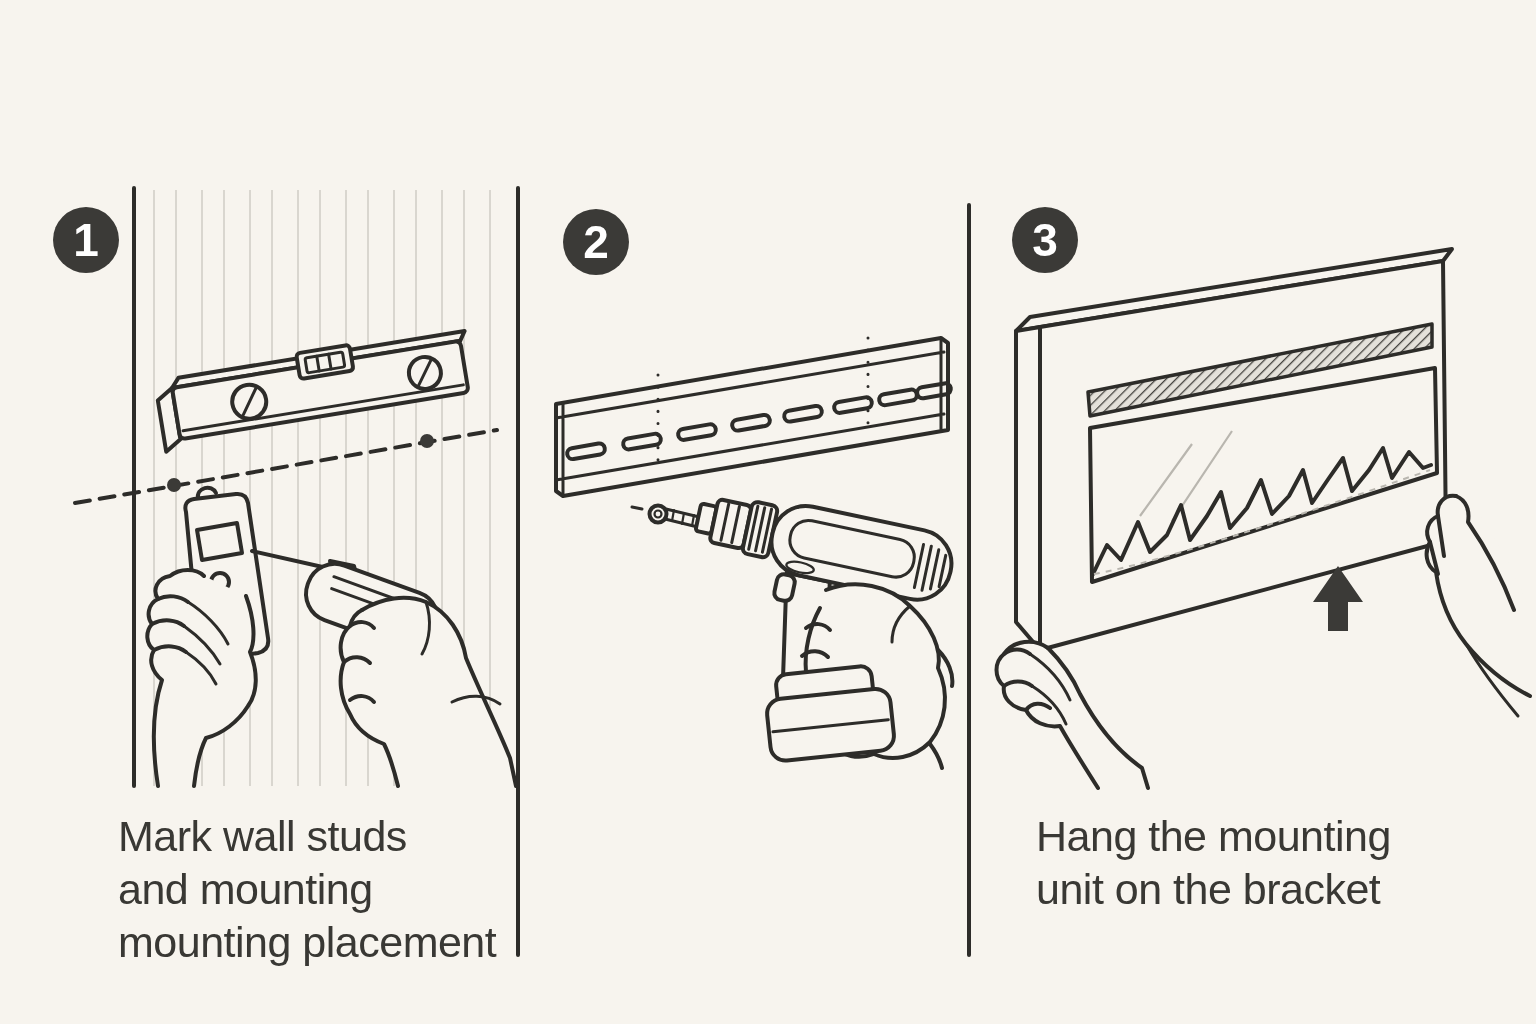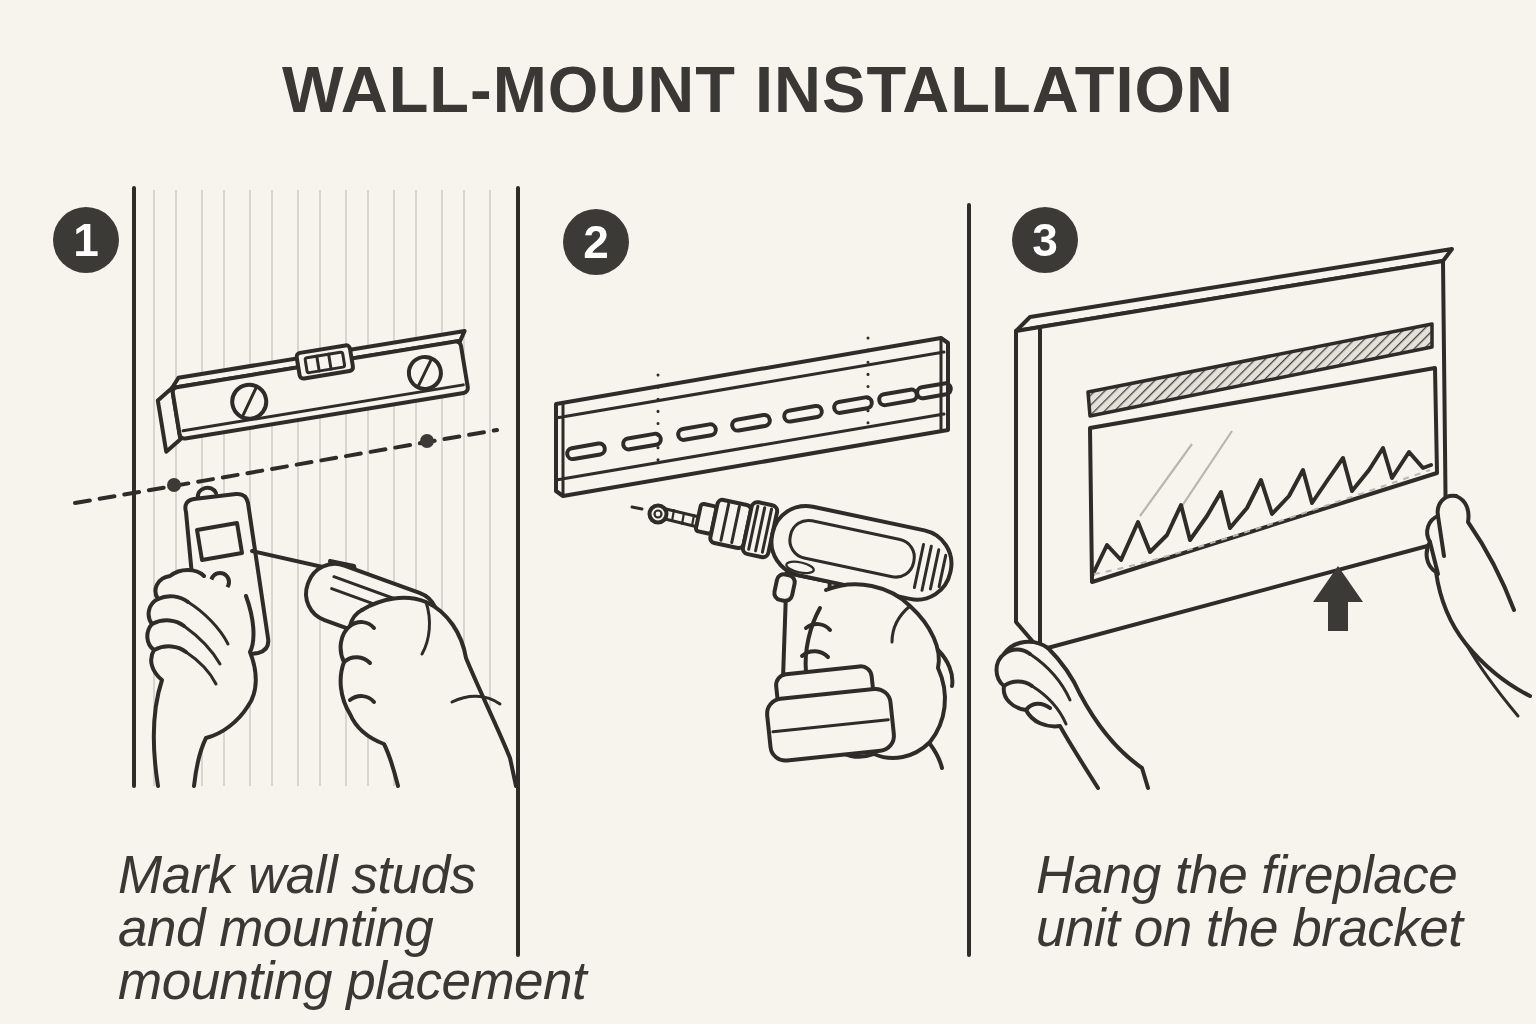--- a/index.html
+++ b/index.html
@@ -12,22 +12,22 @@
   html,body{margin:0;padding:0;background:#e9e6e0;}
   .stage{
     position:relative;width:1536px;height:1024px;background:var(--bg);
     overflow:hidden;font-family:"Liberation Sans",sans-serif;
   }
   .title{
     position:absolute;top:52px;left:0;width:1516px;margin:0;text-align:center;
     font-size:65px;font-weight:700;letter-spacing:1px;color:var(--txt);
   }
   .caption{
-    position:absolute;top:848px;color:var(--txt);
-    font-size:53px;line-height:53px;font-weight:400;letter-spacing:-0.5px;font-style:italic;
+    position:absolute;top:810px;color:var(--txt);
+    font-size:43px;line-height:53px;font-weight:400;letter-spacing:-0.5px;
   }
   .caption span{display:block;}
   .cap1{left:118px;}
   .cap2{left:578px;}
   .cap3{left:1036px;}
   svg{position:absolute;top:0;left:0;}
   .s{fill:none;stroke:var(--ln);stroke-width:4;stroke-linecap:round;stroke-linejoin:round;}
   .s3{stroke-width:3;}
   .s2{stroke-width:2.2;}
   .f{fill:var(--bg);stroke:var(--ln);stroke-width:4;stroke-linecap:round;stroke-linejoin:round;}
@@ -35,21 +35,20 @@
   .thin{fill:none;stroke:var(--stud);stroke-width:2;}
   .dark{fill:var(--badge);stroke:none;}
   .badge-num{font-family:"Liberation Sans",sans-serif;font-size:46px;font-weight:700;fill:#FFFFFF;text-anchor:middle;}
   .gray{stroke:#B9B6AF;}
 </style>
 </head>
 <body>
 
 <div class="stage">
 
-  <h1 class="title">WALL-MOUNT INSTALLATION</h1>
 
   <svg width="1536" height="1024" viewBox="0 0 1536 1024">
     <defs>
       <pattern id="hatch" width="7" height="7" patternUnits="userSpaceOnUse" patternTransform="rotate(45)">
         <rect width="7" height="7" fill="#E4E1DA"></rect>
         <line x1="0" y1="0" x2="0" y2="7" stroke="#45433F" stroke-width="2.6"></line>
       </pattern>
     </defs>
 
     <line x1="518" y1="188" x2="518" y2="955" class="s" stroke-width="3.5"></line>
@@ -221,17 +220,17 @@
       <text x="1045" y="256" class="badge-num">3</text>
     </g>
   </svg>
 
   <div class="caption cap1">
     <span>Mark wall studs</span>
     <span>and mounting</span>
     <span>mounting placement</span>
   </div>
   <div class="caption cap3">
-    <span>Hang the fireplace</span>
+    <span>Hang the mounting</span>
     <span>unit on the bracket</span>
   </div>
 
 </div>
 
 </body></html>

